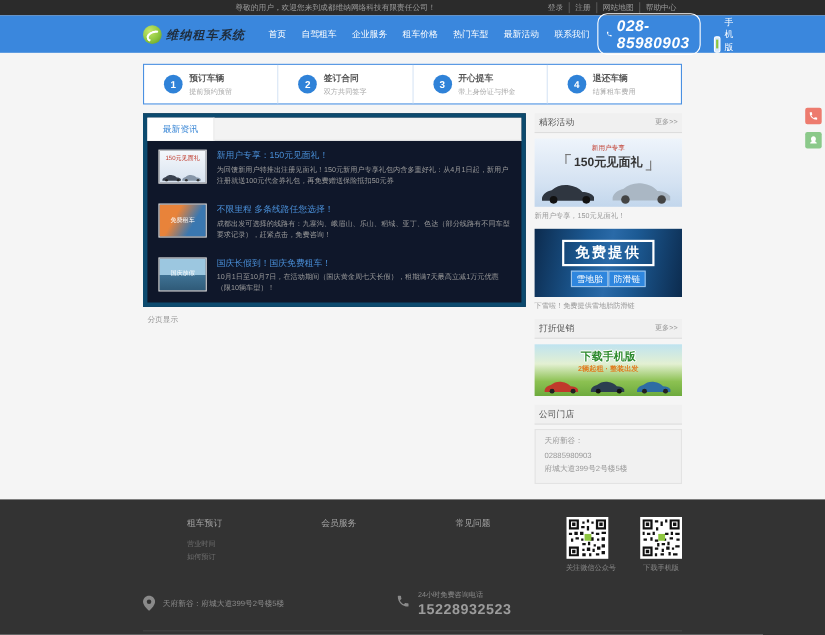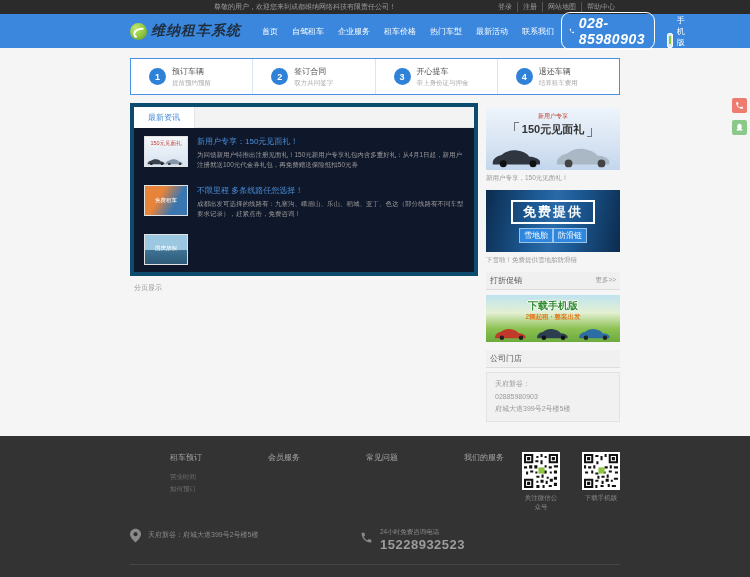--- a/index.html
+++ b/index.html
@@ -22,39 +22,39 @@
 
   
   .header { height:34px; background:#3a87dd; }
   .header-in { height:34px; display:flex; align-items:center; }
   .logo { display:flex; align-items:center; gap:4px; }
   .logo-ball { width:17px; height:17px; border-radius:50%;
     background:radial-gradient(circle at 35% 30%, #c6e86a, #8dc63f 55%, #5d9421); position:relative; }
   .logo-ball::after { content:""; position:absolute; left:3px; top:5px; width:10px; height:6px;
     border:2px solid #fff; border-right-color:transparent; border-bottom-color:transparent; border-radius:50%;
     transform:rotate(-20deg); }
-  .logo-text { font-size:14px; font-weight:bold; font-style:italic; color:#1f2d3d; letter-spacing:1px; white-space:nowrap; }
+  .logo-text { font-size:11px; font-weight:bold; font-style:italic; color:#1f2d3d; letter-spacing:1px; white-space:nowrap; }
   nav.main-nav { display:flex; margin-left:14px; }
   nav.main-nav a { font-size:8px; color:#fff; padding:0 7px; white-space:nowrap; }
   .phone-badge { margin-left:auto; display:flex; align-items:center; gap:4px;
     border:1px solid #fff; border-radius:9px; padding:2px 7px; }
   .phone-badge svg { width:8px; height:8px; fill:#fff; }
   .phone-num { font-size:14px; font-weight:bold; font-style:italic; color:#fff; letter-spacing:.5px; }
   .mobile { display:flex; align-items:flex-end; gap:4px; margin-left:12px; }
   .mobile .ph { width:9px; height:15px; border:1px solid #fff; border-radius:2px; background:#d7e9fb; position:relative; }
   .mobile .ph::after { content:""; position:absolute; left:1px; top:2px; right:1px; bottom:3px; background:#8dc63f; }
   .mobile span.lbl { font-size:8px; color:#fff; }
 
   
   .steps { margin-top:10px; height:37px; background:#fff; border:1px solid #4a90e2; display:flex; }
   .step { flex:1; display:flex; align-items:center; gap:6px; padding-left:18px; }
   .step + .step { border-left:1px solid #d7e5f6; }
   .step-num { width:17px; height:17px; border-radius:50%; background:#2f82d8; color:#fff;
     font-size:9px; font-weight:bold; display:flex; align-items:center; justify-content:center; flex:none; }
-  .step-title { font-size:8px; color:#555; font-weight:normal; }
+  .step-title { font-size:8px; color:#555; font-weight:bold; }
   .step-sub { font-size:6.5px; color:#aaa; margin-top:2px; }
 
   
   .main { margin-top:8px; display:flex; gap:8px; align-items:flex-start; }
   .left-col { width:348px; }
   .news-box { background:#0f172a; border:4px solid #0c4a6e; }
   .tabbar { height:21px; background:#f3f3f3; border-bottom:1px solid #e6e6e6; display:flex; }
   .tab { background:#fff; height:21px; line-height:21px; padding:0 14px; font-size:8px;
     color:#3a87d6; border-right:1px solid #e6e6e6; }
   .news-item { display:flex; gap:9px; padding:8px 10px 7px; }
@@ -105,21 +105,21 @@
   footer { margin-top:14px; background:#333; padding-top:16px; }
   .f-top { display:flex; }
   .f-col { width:82px;margin-left:40px; }
   .f-col h4 { font-size:8px; color:#a5a5a5; font-weight:normal; margin-bottom:8px; }
   .f-col a { display:block; font-size:6.5px; color:#6e6e6e; line-height:1.9; }
   .qr-group { margin-left:auto; display:flex; gap:22px; }
   .qr-fig { text-align:center; }
   .qr { width:38px; height:38px; background:#fff; padding:2px; }
   .qr svg { width:34px; height:34px; display:block; }
   .qr-cap { font-size:6.5px; color:#8a8a8a; margin-top:4px; display:block; }
-  .f-contact { margin-top:16px; display:flex; align-items:flex-start; }
+  .f-contact { margin-top:16px; display:flex; align-items:center; }
   .f-addr { display:flex; align-items:center; gap:7px; font-size:7px; color:#8a8a8a; width:230px; }
   .f-addr svg { width:11px; height:15px; fill:#8a8a8a; }
   .f-phone { display:flex; align-items:flex-start; gap:7px; }
   .f-phone svg { width:13px; height:13px; fill:#8a8a8a; margin-top:3px; }
   .hot-label { font-size:6.5px; color:#8a8a8a; }
   .hot-num { font-size:13px; font-weight:bold; color:#9c9c9c; letter-spacing:.5px; }
   .f-div { border-top:1px solid #454545; margin-top:12px; }
   .f-friend { font-size:7px; color:#8a8a8a; padding:7px 0; }
 
   
@@ -237,26 +237,34 @@
         <div>
           <a class="ni-title">不限里程 多条线路任您选择！</a>
           <p class="ni-desc">成都出发可选择的线路有：九寨沟、峨眉山、乐山、稻城、亚丁、色达（部分线路有不同车型要求记录），赶紧点击，免费咨询！</p>
         </div>
       </div>
 
       <div class="news-item">
         <div class="thumb t3">
           <span class="t-cap">国庆放假</span>
         </div>
+        <div>
+          <a class="ni-title">国庆长假到！国庆免费租车！</a>
+          <p class="ni-desc">10月1日至10月7日，在活动期间（国庆黄金周七天长假），租期满7天最高立减1万元优惠（限10辆车型）！</p>
+        </div>
       </div>
     </div>
     <p class="pagination">分页显示</p>
   </div>
 
   <aside class="side">
+    <div class="side-head">
+      <span class="sh-t">精彩活动</span>
+      <a>更多&gt;&gt;</a>
+    </div>
 
     <div class="banner b1">
       <span class="b1-tag">新用户专享</span>
       <div class="b1-title">
         <i class="br br-l"></i>
         <span>150元见面礼</span>
         <i class="br br-r"></i>
       </div>
       <svg class="car-a" viewBox="0 0 64 24">
           <path fill="#2f3640" d="M2 17c1-4 5-7 10-8 5-4 11-6 18-5 6 1 11 3 14 7 5 0 10 2 12 5v4H2z"></path>
@@ -322,23 +330,20 @@
       <div class="f-col">
         <h4>租车预订</h4>
         <a>营业时间</a>
         <a>如何预订</a>
       </div>
       <div class="f-col">
         <h4>会员服务</h4>
       </div>
       <div class="f-col">
         <h4>常见问题</h4>
-      </div>
-      <div class="f-col">
-        <h4>我们的服务</h4>
       </div>
       <div class="qr-group">
         <div class="qr-fig">
           <div class="qr">
             <svg viewBox="0 0 33 33">
               <rect width="33" height="33" fill="#fff"></rect>
               <path fill="#111" d="M0 0h9v9H0zM24 0h9v9h-9zM0 24h9v9H0z"></path>
               <path fill="#fff" d="M2 2h5v5H2zM26 2h5v5h-5zM2 26h5v5H2z"></path>
               <path fill="#111" d="M3 3h3v3H3zM27 3h3v3h-3zM3 27h3v3H3zM12 2h2v2h-2zM16 0h2v3h-2zM20 2h2v2h-2zM11 6h3v2h-3zM16 6h2v4h-2zM0 12h3v2H0zM5 11h3v3H5zM10 11h3v3h-3zM20 11h2v2h-2zM24 12h3v2h-3zM29 11h4v2h-4zM2 17h2v3H2zM6 16h3v2H6zM11 17h2v2h-2zM19 16h3v3h-3zM25 17h2v2h-2zM29 16h3v3h-3zM12 21h3v2h-3zM17 20h2v3h-2zM22 22h2v2h-2zM12 26h2v2h-2zM16 25h3v3h-3zM21 26h2v3h-2zM25 24h3v3h-3zM29 22h3v3h-3zM12 30h3v3h-3zM18 30h2v3h-2zM24 30h3v2h-3zM29 28h3v3h-3z"></path>
               <rect x="14" y="13" width="6" height="6" fill="#8dc63f"></rect>

